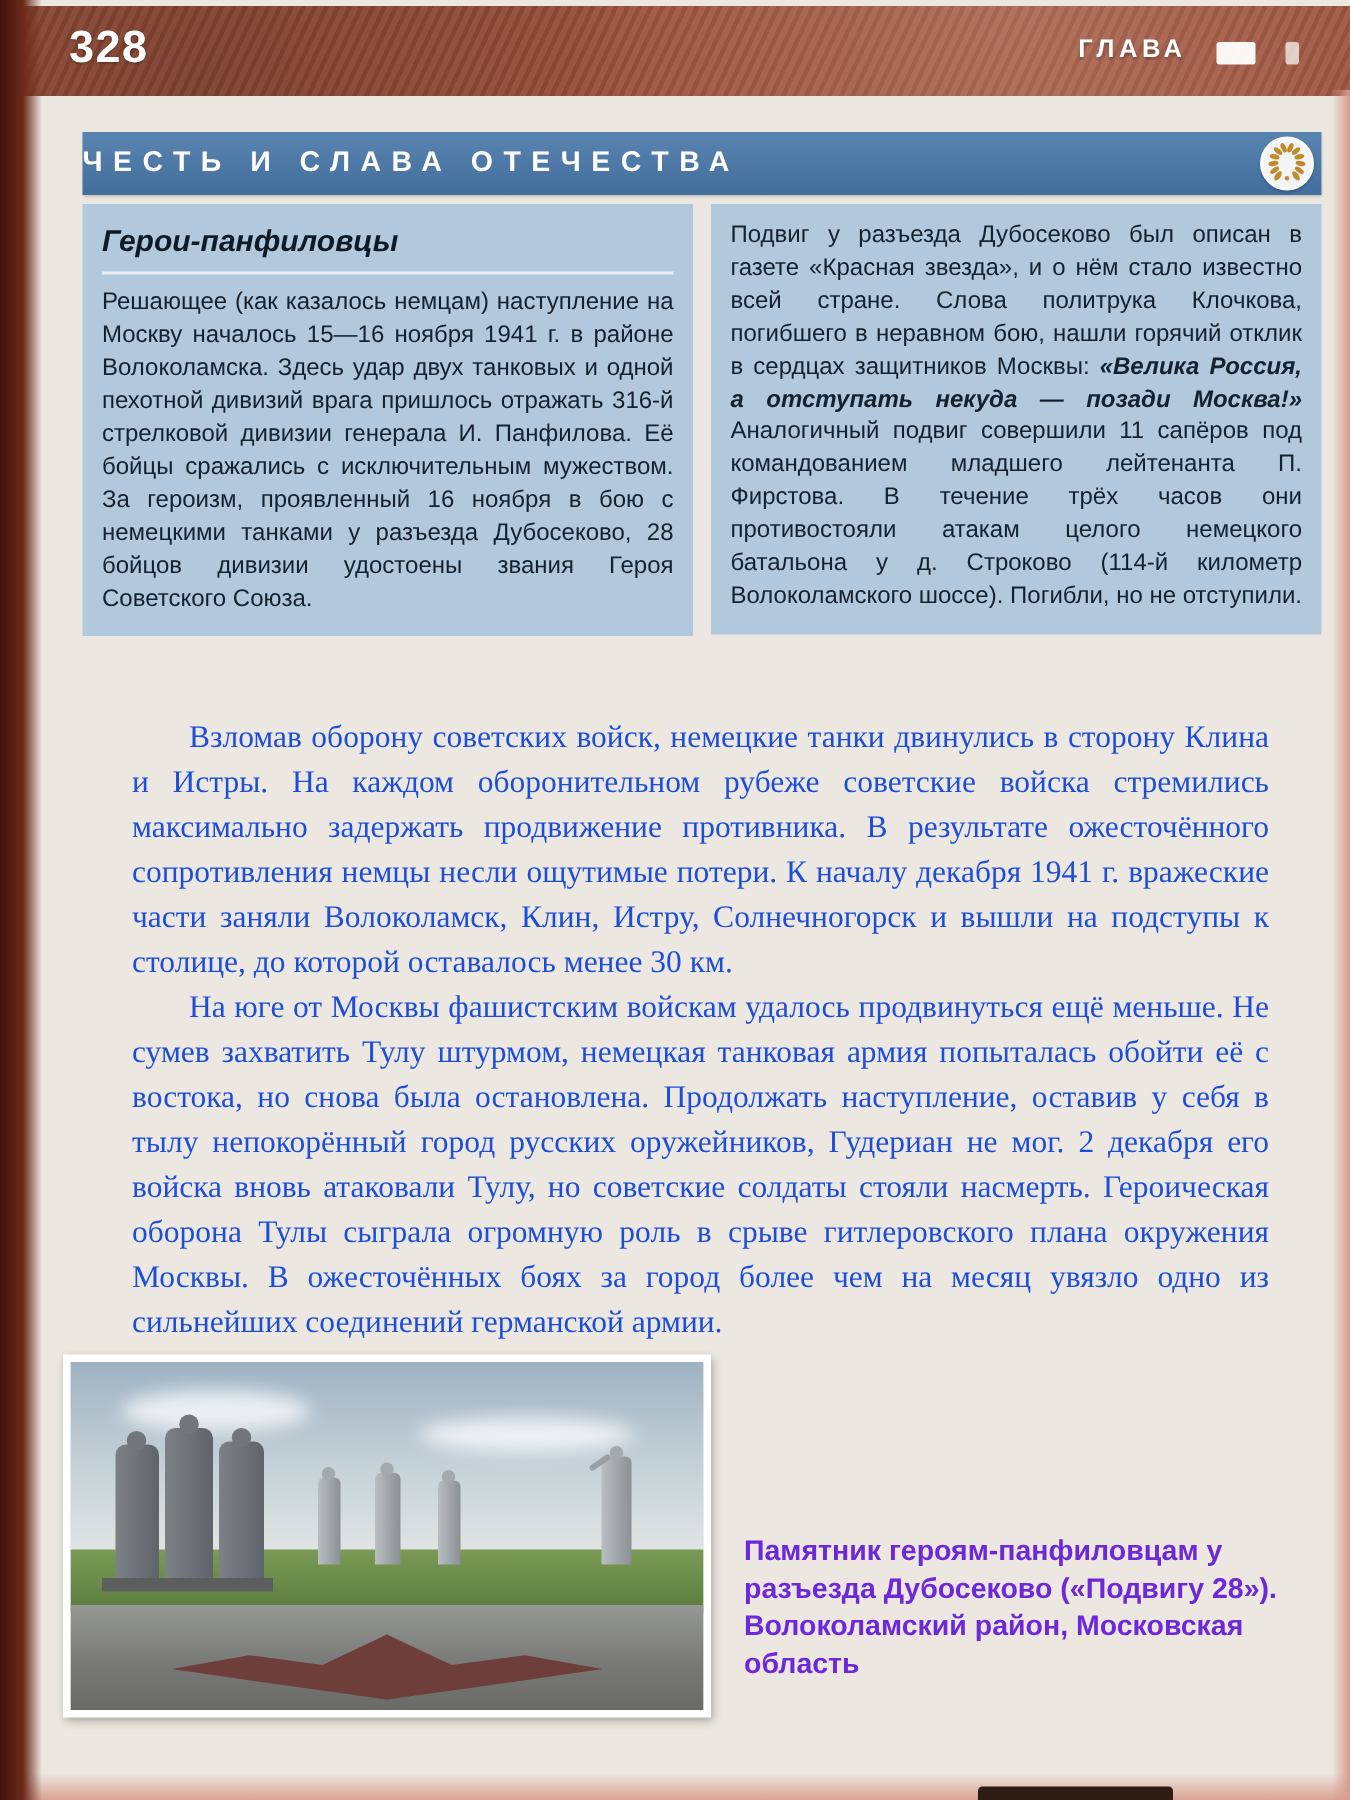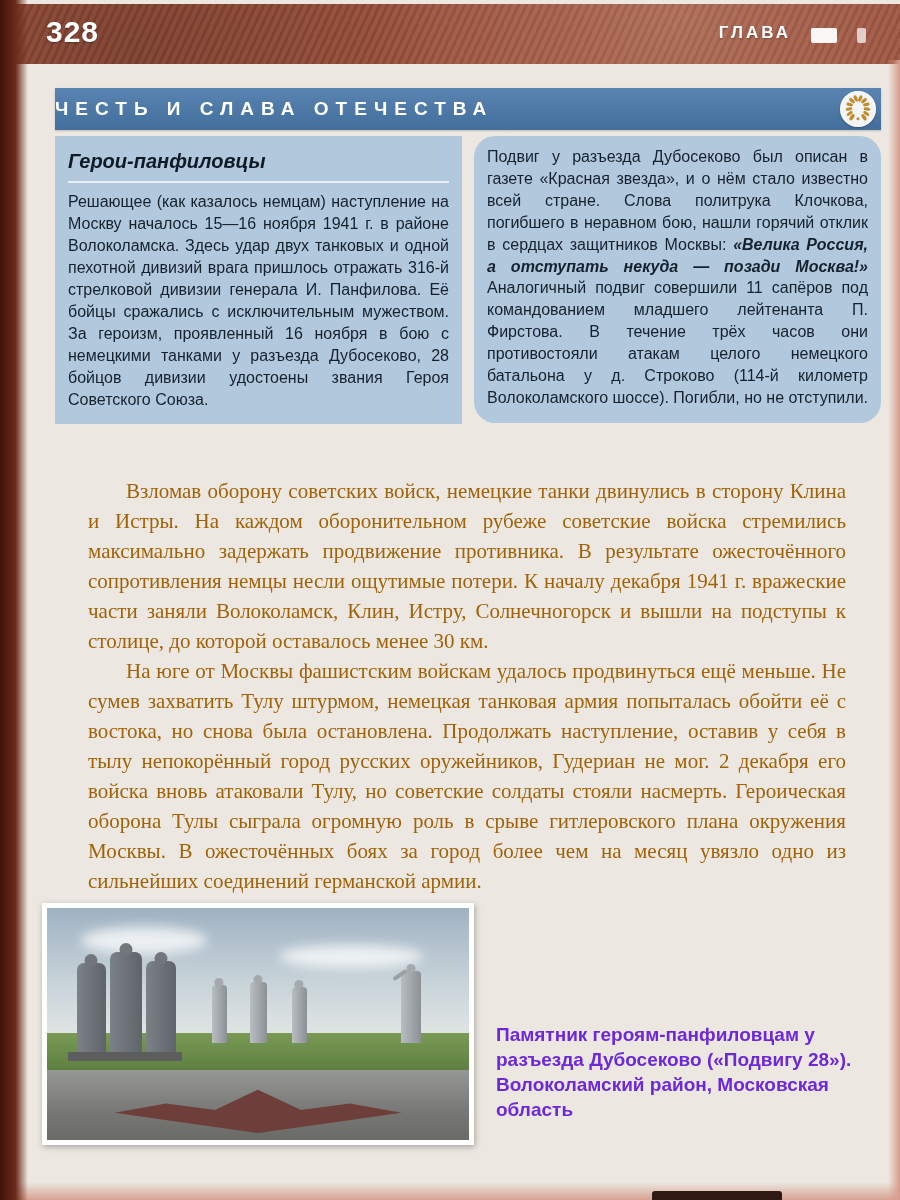--- a/index.html
+++ b/index.html
@@ -38,30 +38,30 @@
     font-weight:bold;font-size:19px;letter-spacing:7px;}
   .wreath{position:absolute;right:5px;top:3px;width:36px;height:36px;border-radius:50%;
     background:#f2f4f6;display:flex;align-items:center;justify-content:center;
     box-shadow:0 0 0 2px rgba(255,255,255,.4) inset,0 1px 2px rgba(0,0,0,.25);}
 
   
   .panel{position:absolute;left:55px;top:136px;width:826px;display:flex;gap:12px;align-items:flex-start;}
   .col{background:#b2c8dd;color:#15212d;font-size:16px;line-height:1.37;text-align:justify;
     padding:10px 13px 14px;box-sizing:border-box;}
   .colL{width:407px;}
-  .colR{width:407px;border-radius:21px;}
+  .colR{width:407px;}
   .colL h3{margin:2px 0 6px;font-size:20px;color:#0e1a26;font-weight:bold;font-style:italic;}
   .rule{height:2px;background:#e9eff5;margin:0 0 8px;}
   .col p{margin:0;}
   .q{font-weight:bold;font-style:italic;}
 
   
   .bodytext{position:absolute;left:88px;top:476px;width:758px;
     font-family:"Liberation Serif","DejaVu Serif",serif;font-size:21px;line-height:1.43;
-    color:#a16207;text-align:justify;}
+    color:#1d4ed8;text-align:justify;}
   .bodytext p{margin:0;text-indent:38px;}
 
   
   .photo-fig{position:absolute;left:42px;top:903px;width:432px;height:242px;margin:0;
     background:#ffffff;padding:5px;box-sizing:border-box;box-shadow:1px 2px 6px rgba(0,0,0,.3);}
   .photo{position:relative;width:100%;height:100%;overflow:hidden;background:#dbe2e4;}
   .ph-sky{position:absolute;left:0;right:0;top:0;height:56%;
     background:linear-gradient(180deg,#9fb2c2 0%,#c6d2d8 55%,#e2e6e4 100%);}
   .ph-cloud{position:absolute;background:rgba(255,255,255,.75);border-radius:50%;filter:blur(6px);}
   .c1{left:8%;top:8%;width:30%;height:12%;}

